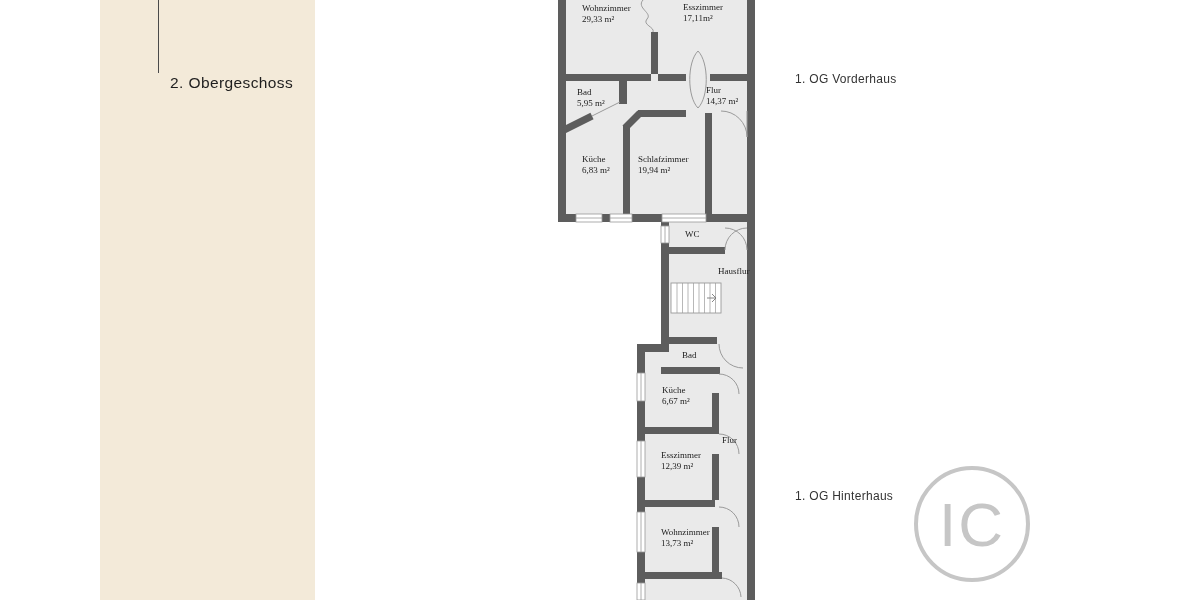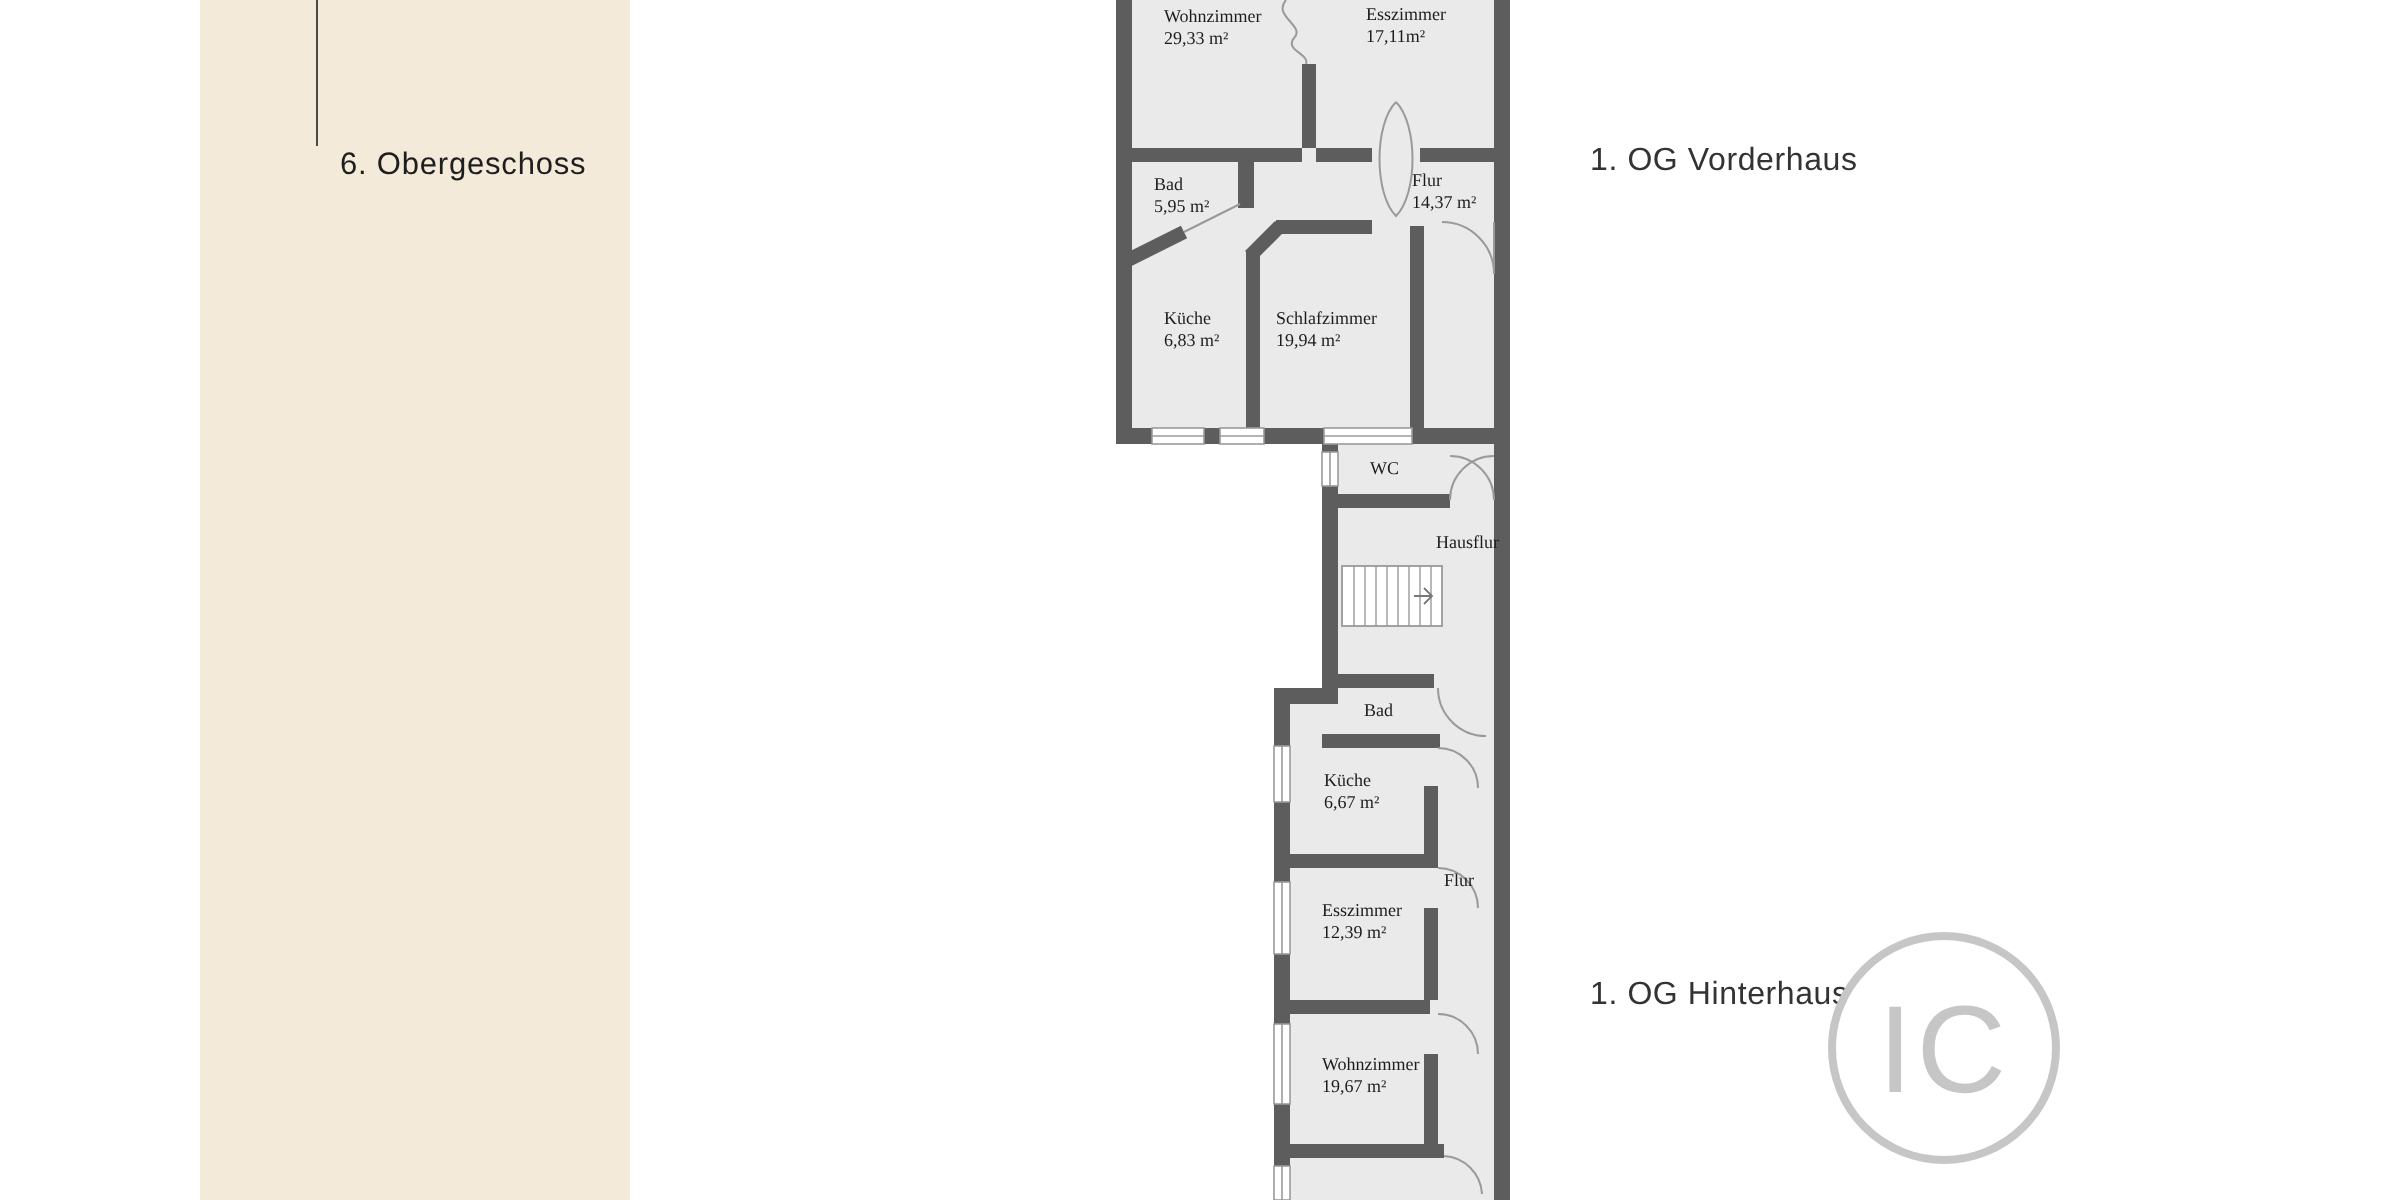--- a/index.html
+++ b/index.html
@@ -17,34 +17,34 @@
   
   .plan-svg{position:absolute;left:540px;top:0;width:230px;height:600px;}
   
   .room-label{
     position:absolute;font-family:Liberation Serif, serif;font-size:9px;
     line-height:10.5px;color:#1c1c1c;white-space:nowrap;
   }
   .room-label span{display:block;}
   
   .section-label{
-    position:absolute;left:795px;font-size:16px;letter-spacing:.3px;
+    position:absolute;left:795px;font-size:12px;letter-spacing:.3px;
     color:#333333;white-space:nowrap;
   }
   .section-label.vorderhaus{top:72px;}
   .section-label.hinterhaus{top:489px;}
   
   .logo{position:absolute;left:912px;top:464px;width:120px;height:120px;}
 </style>
 </head>
 <body>
 
 <div class="side-panel"></div>
 <div class="side-rule"></div>
-<div class="side-title">6. Obergeschoss</div>
+<div class="side-title">2. Obergeschoss</div>
 
 <svg class="plan-svg" viewBox="540 0 230 600">
 
   <rect x="558" y="0" width="197" height="222" fill="#eaeaea"></rect>
   <rect x="661" y="222" width="94" height="126" fill="#eaeaea"></rect>
   <rect x="637" y="344" width="118" height="256" fill="#eaeaea"></rect>
 
   <g fill="#5d5d5d">
     <rect x="558" y="0" width="8" height="222"></rect>
     <rect x="747" y="0" width="8" height="222"></rect>
@@ -171,21 +171,21 @@
 </div>
 <div class="room-label" style="left:722px;top:435px">
   <span>Flur</span>
 </div>
 <div class="room-label" style="left:661px;top:450px">
   <span>Esszimmer</span>
   <span>12,39 m²</span>
 </div>
 <div class="room-label" style="left:661px;top:527px">
   <span>Wohnzimmer</span>
-  <span>19,67 m²</span>
+  <span>13,73 m²</span>
 </div>
 
 <div class="section-label vorderhaus">1. OG Vorderhaus</div>
 <div class="section-label hinterhaus">1. OG Hinterhaus</div>
 
 <svg class="logo" viewBox="0 0 120 120">
   <circle cx="60" cy="60" r="56" fill="none" stroke="#c6c6c6" stroke-width="4"></circle>
   <text x="60" y="82" text-anchor="middle" font-family="Liberation Sans, sans-serif" font-size="62" letter-spacing="2" fill="#c6c6c6">IC</text>
 </svg>
 

